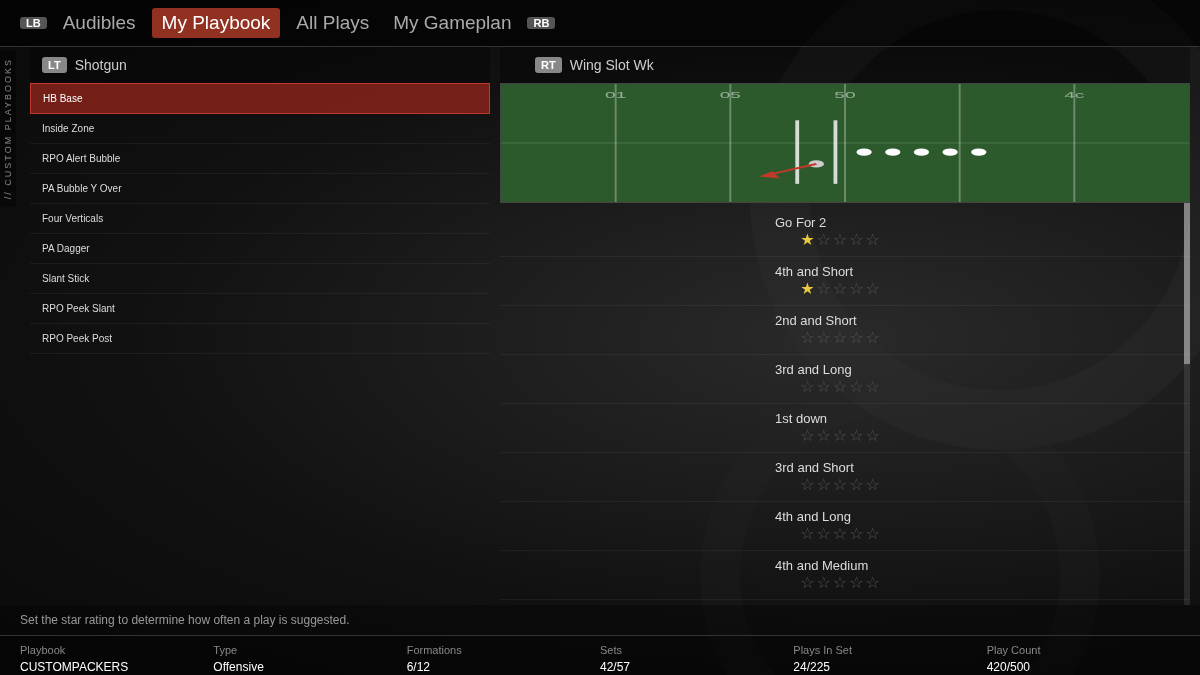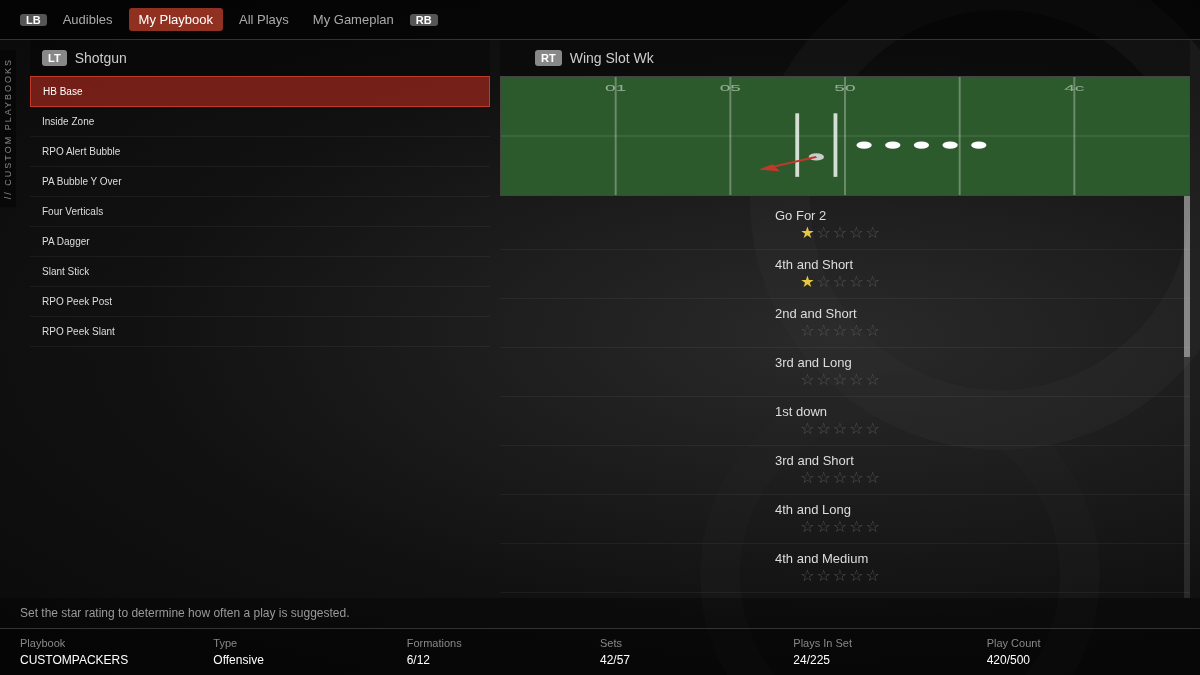--- a/index.html
+++ b/index.html
@@ -68,21 +68,21 @@
       color: #fff;
       font-size: 11px;
       font-weight: bold;
       padding: 0 6px;
       border-radius: 3px;
       min-width: 22px;
       text-align: center;
     }
 
     .nav-tab {
-      font-size: 13px;
+      font-size: 19px;
       color: #aaa;
       padding: 4px 8px;
       cursor: pointer;
     }
 
     .nav-tab.active {
       color: #fff;
       background: rgba(180,60,40,0.8);
       border-radius: 3px;
       padding: 4px 10px;
@@ -353,22 +353,22 @@
         <div class="formation-name">Shotgun</div>
       </div>
       <div class="plays-list">
         <div class="play-item selected">HB Base</div>
         <div class="play-item">Inside Zone</div>
         <div class="play-item">RPO Alert Bubble</div>
         <div class="play-item">PA Bubble Y Over</div>
         <div class="play-item">Four Verticals</div>
         <div class="play-item">PA Dagger</div>
         <div class="play-item">Slant Stick</div>
+        <div class="play-item">RPO Peek Slant</div>
         <div class="play-item">RPO Peek Post</div>
-        <div class="play-item">RPO Peek Slant</div>
       </div>
     </div>
 
     <div class="right-panel">
       <div class="play-header">
         <div class="play-badge">RT</div>
         <div class="play-name">Wing Slot Wk</div>
       </div>
 
       <div class="field-diagram">

